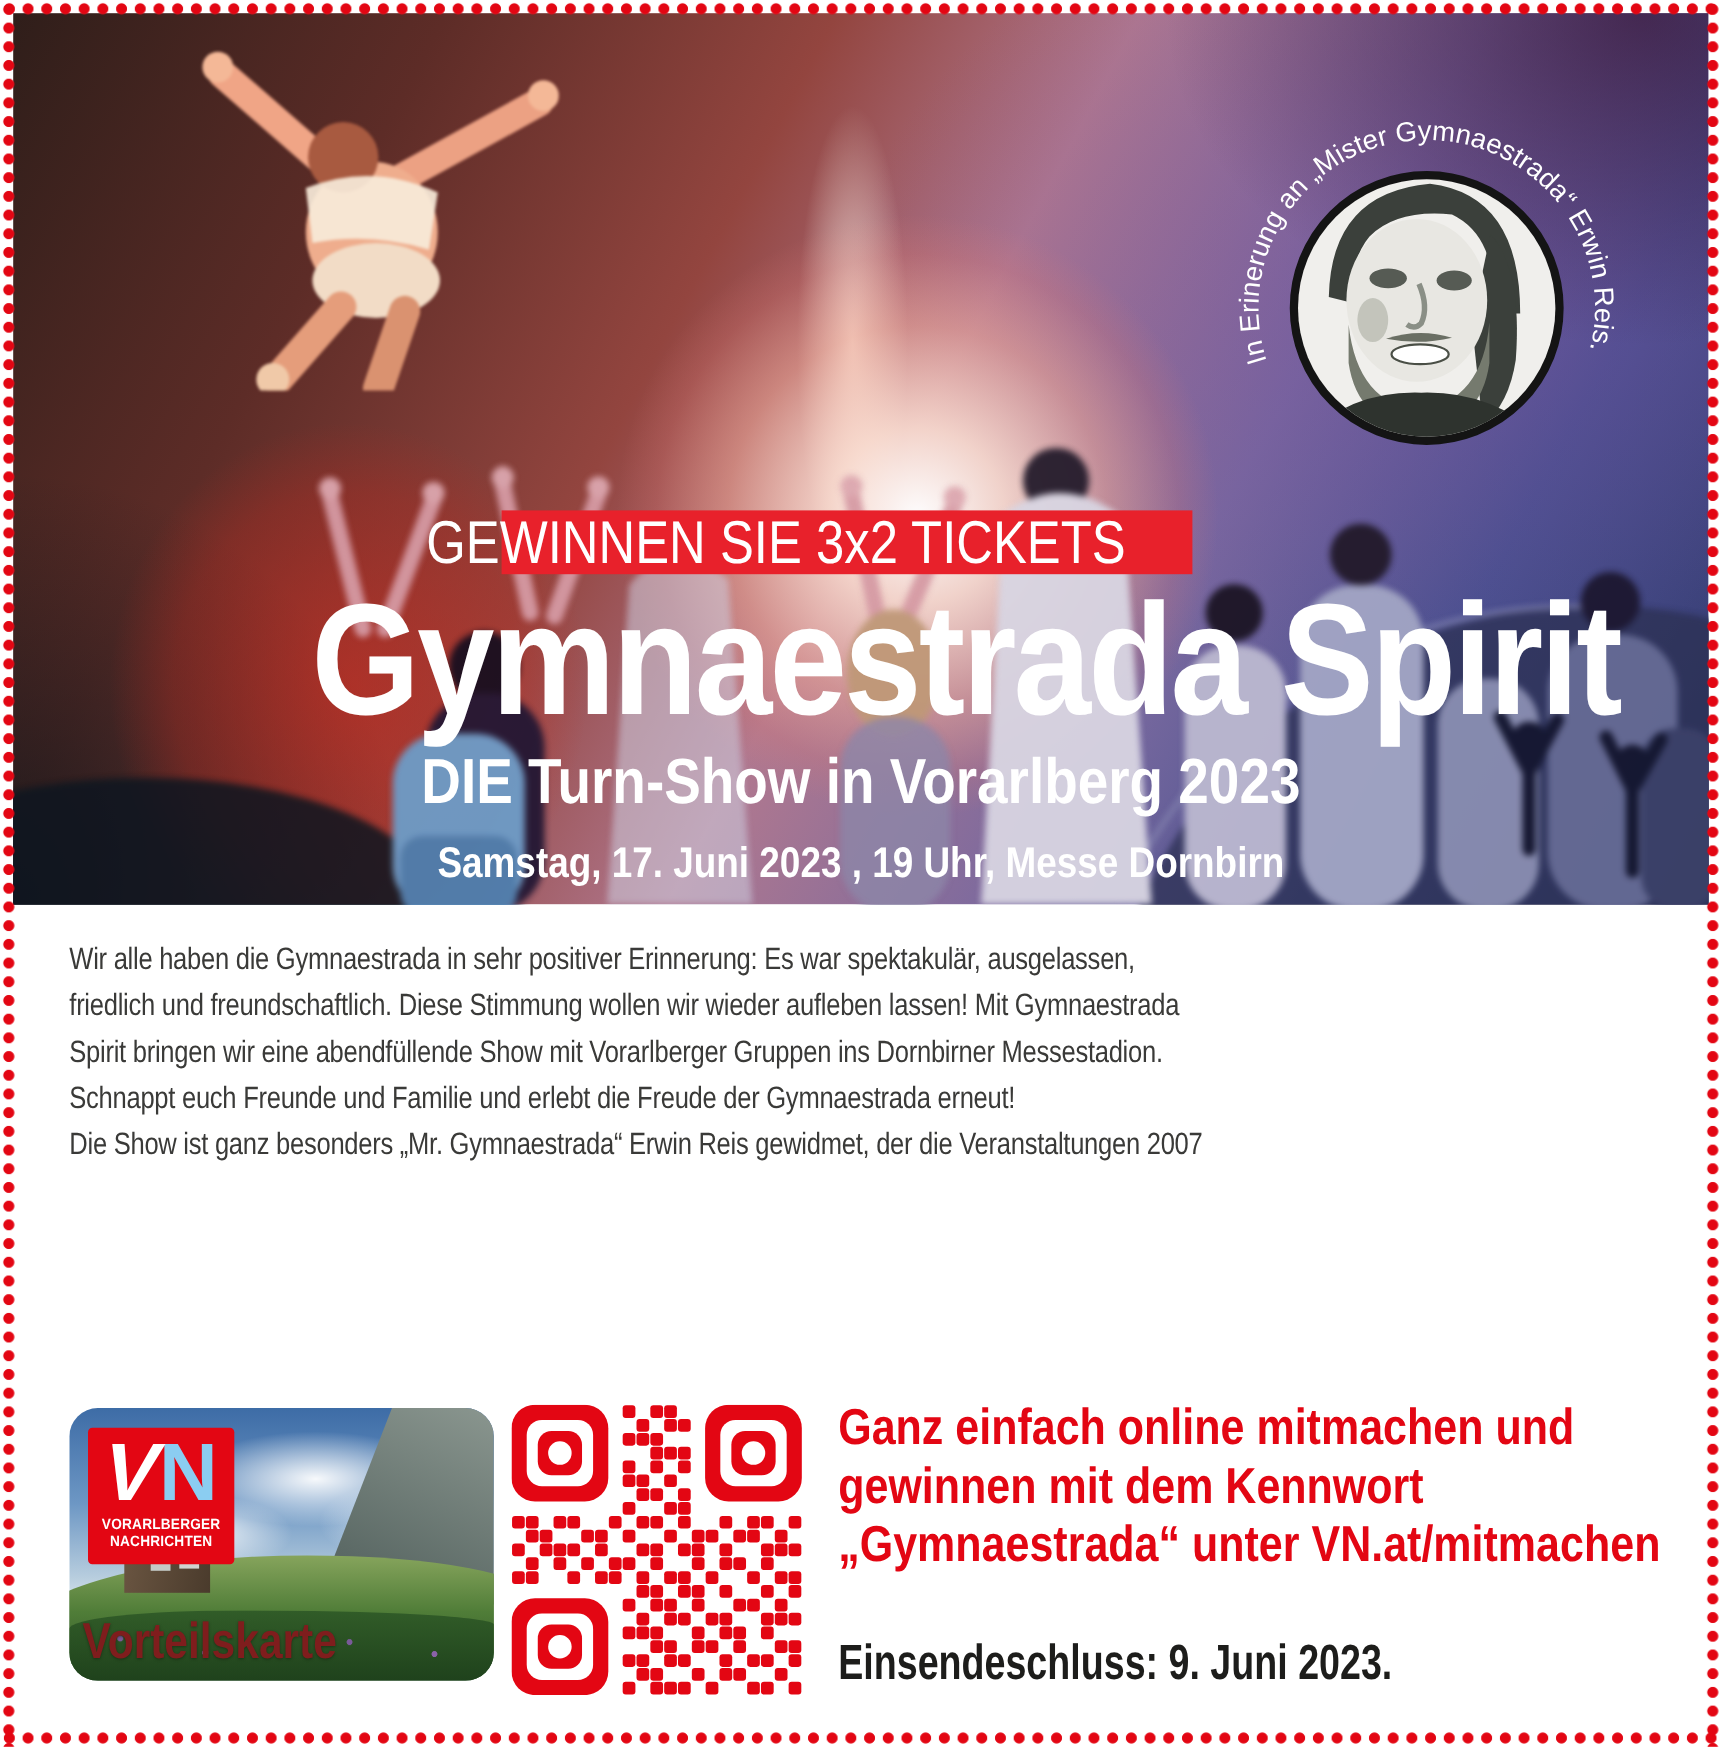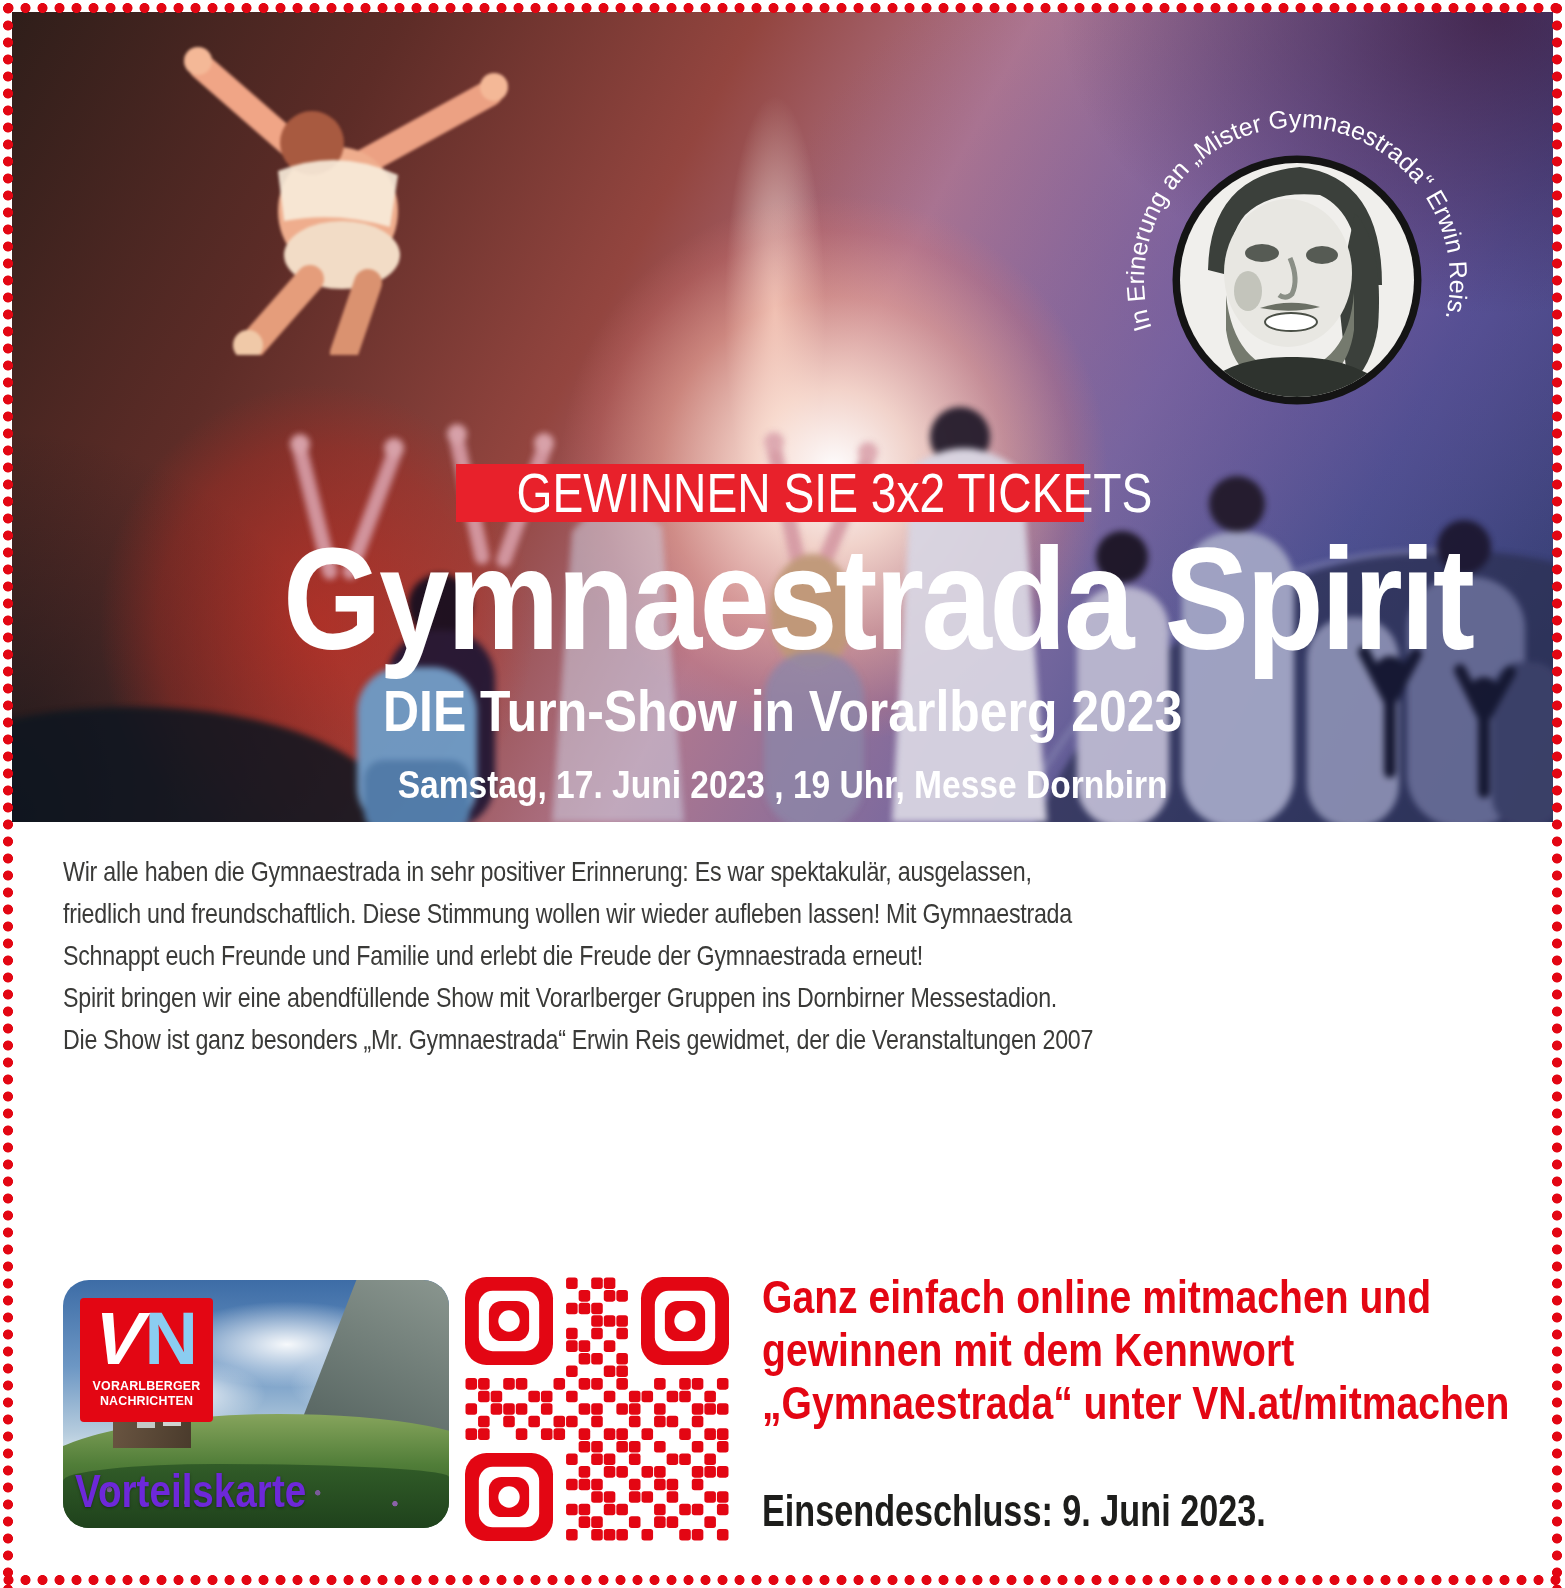--- a/index.html
+++ b/index.html
@@ -31,21 +31,21 @@
   .flare{position:absolute;left:30%;top:12%;width:720px;height:720px;border-radius:50%;
       background:radial-gradient(closest-side, rgba(255,255,255,.98), rgba(255,227,212,.85) 22%, rgba(247,175,152,.5) 48%, rgba(232,125,112,.2) 66%, transparent 76%);}
   .beam{position:absolute;left:45%;top:0;width:140px;height:600px;
       background:radial-gradient(closest-side, rgba(255,242,232,.75), transparent 72%);}
   .crowd,.gymnast,.portrait{position:absolute;}
   .crowd{left:0;top:0;width:1541px;height:810px;}
   .gymnast{left:148px;top:3px;width:360px;height:340px;filter:blur(1.5px);}
   .portrait{left:1098px;top:83px;width:380px;height:380px;}
 
   .banner{position:absolute;left:444px;top:452px;width:628px;height:58px;
-      background:var(--banner_red);display:flex;align-items:center;justify-content:flex-start;}
+      background:var(--banner_red);display:flex;align-items:center;justify-content:flex-end;}
   .banner span{display:inline-block;white-space:nowrap;color:#fff;font-size:55px;font-weight:400;
       letter-spacing:0px;transform:scaleX(.84);}
   .title{position:absolute;left:0;right:0;top:516px;text-align:right;color:#fff;}
   .title span{display:inline-block;white-space:nowrap;font-weight:bold;font-size:144px;line-height:1;
       letter-spacing:-3px;transform:scaleX(.88);}
   .subtitle{position:absolute;left:0;right:0;top:670px;text-align:center;color:#fff;}
   .subtitle span{display:inline-block;white-space:nowrap;font-weight:bold;font-size:58px;line-height:1;
       transform:scaleX(.86);}
   .dateline{position:absolute;left:0;right:0;top:753px;text-align:center;color:#fff;}
   .dateline span{display:inline-block;white-space:nowrap;font-weight:bold;font-size:39px;line-height:1;
@@ -83,21 +83,21 @@
        radial-gradient(circle 3px at 86% 62%, #8a62a8 2.4px, transparent 3px),
        linear-gradient(to bottom,#315c28,#1f421c);
      border-radius:40% 60% 0 0 / 26% 20% 0 0;}
   .vnlogo{position:absolute;left:17px;top:18px;width:133px;height:124px;background:var(--red);
      border-radius:4px;text-align:center;}
   .vn-letters{margin-top:2px;font-size:74px;line-height:78px;font-weight:bold;}
   .vn-letters .v{color:#fff;display:inline-block;transform:skewX(-14deg);}
   .vn-letters .n{color:var(--logo_blue);}
   .vn-l1,.vn-l2{color:#fff;font-size:13.5px;font-weight:bold;line-height:15px;letter-spacing:.2px;
      transform:scaleX(.92);}
-  .vort{position:absolute;left:12px;bottom:10px;color:#6d28d9;font-weight:bold;font-size:46px;
+  .vort{position:absolute;left:12px;bottom:10px;color:#7f1d1d;font-weight:bold;font-size:46px;
      text-shadow:0 1px 3px rgba(0,0,0,.35);}
   .vort span{display:inline-block;transform:scaleX(.84);transform-origin:0 50%;}
 
   
   .qr{position:absolute;left:465px;top:1277px;width:264px;height:264px;}
   .qr-red{fill:var(--red);}
 
   
   .cta{position:absolute;left:762px;top:1271px;color:var(--red);}
   .cta div{height:53px;line-height:53px;font-size:46px;font-weight:bold;white-space:nowrap;}
@@ -220,22 +220,22 @@
       <path id="capArc" d="M43 237 A153 153 0 1 1 331 237" fill="none"></path>
       <text font-size="25" fill="#ffffff" font-family="Liberation Sans, sans-serif">
         <textPath href="#capArc" startOffset="4">In Erinerung an „Mister Gymnaestrada“ Erwin Reis.</textPath>
       </text>
     </svg>
   </div>
 
   <div class="bodytext">
     <div class="bline"><span>Wir alle haben die Gymnaestrada in sehr positiver Erinnerung: Es war spektakulär, ausgelassen,</span></div>
     <div class="bline"><span>friedlich und freundschaftlich. Diese Stimmung wollen wir wieder aufleben lassen! Mit Gymnaestrada</span></div>
+    <div class="bline"><span>Spirit bringen wir eine abendfüllende Show mit Vorarlberger Gruppen ins Dornbirner Messestadion.</span></div>
     <div class="bline"><span>Schnappt euch Freunde und Familie und erlebt die Freude der Gymnaestrada erneut!</span></div>
-    <div class="bline"><span>Spirit bringen wir eine abendfüllende Show mit Vorarlberger Gruppen ins Dornbirner Messestadion.</span></div>
     <div class="bline"><span>Die Show ist ganz besonders „Mr. Gymnaestrada“ Erwin Reis gewidmet, der die Veranstaltungen 2007</span></div>
   </div>
 
   <div class="card">
     <div class="sky"></div>
     <div class="mountain"></div>
     <div class="hill-far"></div>
     <div class="hut">
       <div class="roof"></div>
       <div class="win"></div>

